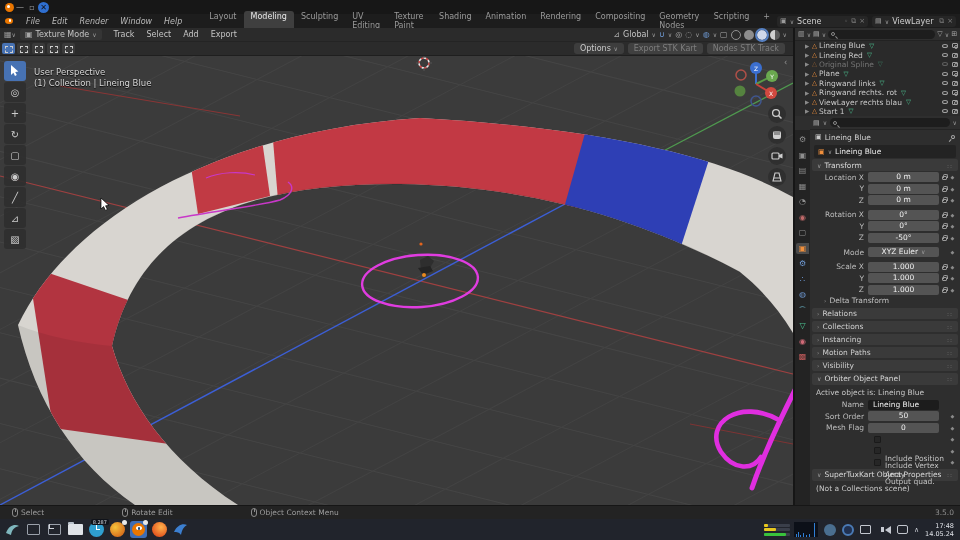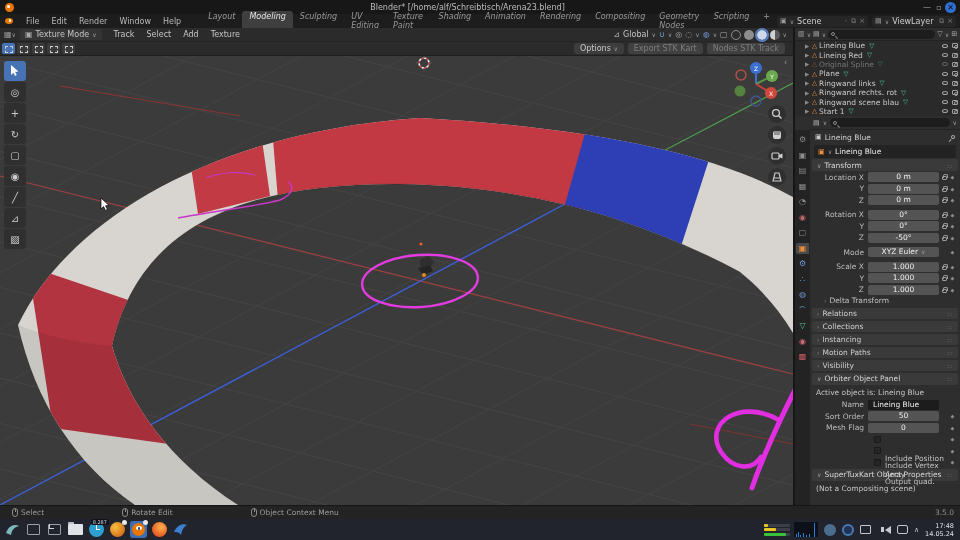--- a/index.html
+++ b/index.html
@@ -13,23 +13,23 @@
   #titlebar .logo::after{content:"";position:absolute;left:2px;top:2px;width:3px;height:3px;border-radius:50%;background:#fff;}
   #titlebar .title { flex:1; text-align:center; color:#bdbdbd; }
   .winbtn { width:12px; text-align:center; color:#9a9a9a; font-size:8px; }
   .winbtn.close { width:11px; height:11px; border-radius:50%; background:#2f6fd0; color:#10131c; line-height:11px; margin-right:4px; }
   
   #menubar { position:absolute; left:0; top:14px; width:960px; height:14px; background:#1d1d1d;
              display:flex; align-items:center; font-size:8px; color:#b9b9b9; }
   #menubar .blogo { width:10px; height:8px; margin:0 6px 0 5px; position:relative; }
   #menubar .blogo::before{content:"";position:absolute;width:8px;height:6px;border-radius:50%;background:#ea7600;top:1px;}
   #menubar .blogo::after{content:"";position:absolute;width:2.5px;height:2.5px;border-radius:50%;background:#fff;left:3.5px;top:2.2px;}
-  .menu-item { padding:0 6px; }
+  .menu-item { padding:0 6px;font-style:italic; }
   #workspaces { display:flex; margin-left:14px; }
-  .ws { padding:1px 7px; color:#9a9a9a; border-radius:3px 3px 0 0;font-style:italic; }
+  .ws { padding:1px 7px; color:#9a9a9a; border-radius:3px 3px 0 0; }
   .ws.active { background:#3f3f3f; color:#e8e8e8; }
   #topbar-right { margin-left:auto; display:flex; align-items:center; margin-right:4px; gap:4px; }
   .idblock { display:flex; align-items:center; background:#262626; border-radius:3px; height:11px;
              padding:0 3px; gap:3px; color:#cfcfcf; }
   .idblock .ico { color:#9a9a9a; font-size:7px; }
   .idblock .nm { min-width:44px; }
   .idblock .sub { color:#7c7c7c; font-size:7px; }
   
   #vheader { position:absolute; left:0; top:28px; width:793px; height:14px; background:#2b2b2b;
              display:flex; align-items:center; font-size:8px; color:#c5c5c5; border-bottom:1px solid #242424;}
@@ -150,21 +150,20 @@
   #clock { margin:0 6px 0 6px; text-align:right; color:#dfe2e8; font-size:6.5px; line-height:8px; }
   .speaker { width:0; height:0; border-top:4px solid transparent; border-bottom:4px solid transparent;
              border-right:6px solid #c6cad2; position:relative; margin-left:8px; }
   .speaker::before { content:""; position:absolute; left:-4px; top:-2.5px; width:3px; height:5px; background:#c6cad2; }
 </style>
 </head>
 <body>
 
 <div id="titlebar">
   <span class="logo"></span>
-  <span class="title">Blender* [/home/alf/Schreibtisch/Arena23.blend]</span>
   <span class="winbtn">—</span>
   <span class="winbtn">▫</span>
   <span class="winbtn close">✕</span>
 </div>
 
 <div id="menubar">
   <span class="blogo"></span>
   <span><span class="menu-item">File</span><span class="menu-item">Edit</span><span class="menu-item">Render</span><span class="menu-item">Window</span><span class="menu-item">Help</span></span>
   <span id="workspaces">
       <span class="ws">Layout</span>
@@ -199,21 +198,21 @@
   </span>
 </div>
 
 <div id="vheader">
   <span class="vh-ico">▦<span class="caret">∨</span></span>
   <span id="mode-dd">
     <span class="mini">▣</span>
     <span>Texture Mode</span>
       <span class="caret">∨</span>
   </span>
-  <span><span class="vh-menu">Track</span><span class="vh-menu">Select</span><span class="vh-menu">Add</span><span class="vh-menu">Texture</span></span>
+  <span><span class="vh-menu">Track</span><span class="vh-menu">Select</span><span class="vh-menu">Add</span><span class="vh-menu">Export</span></span>
   <span id="vh-right">
     <span class="mini">⊿</span>
     <span>Global</span>
       <span class="caret">∨</span>
     <span class="mini" style="color:#6f9bd6;">∪</span>
       <span class="caret">∨</span>
     <span class="mini">◎</span>
     <span class="mini">◌</span>
       <span class="caret">∨</span>
     <span class="mini" style="color:#6f9bd6;">◍</span>
@@ -361,20 +360,24 @@
         <line x1="0" y1="-8" x2="0" y2="-5" stroke="#555" stroke-width="1"></line>
         <line x1="0" y1="5" x2="0" y2="8" stroke="#555" stroke-width="1"></line>
       </g>
 
       <g transform="translate(101,142)">
         <path d="M 0,0 L 0,11 L 2.6,8.6 L 4.4,12.4 L 6.4,11.4 L 4.6,7.8 L 8,7.4 Z" fill="#fff" stroke="#000" stroke-width="0.7"></path>
       </g>
     </g>
   </svg>
 
+  <div id="overlaytext">
+    <div>User Perspective</div>
+    <div>(1) Collection | Lineing Blue</div>
+  </div>
 
   <div id="toolbar">
     <div class="tbtn on">
         <svg width="10" height="12" viewBox="0 0 10 12">
           <path d="M 1,0 L 1,10 L 3.4,7.8 L 5,11 L 6.8,10 L 5.2,7 L 8.4,6.6 Z" fill="#fff"></path>
         </svg>
       </div>
     <div class="tbtn">◎</div>
     <div class="tbtn">+</div>
     <div class="tbtn">↻</div>
@@ -504,21 +507,21 @@
         <span class="oname">Ringwand rechts. rot</span>
         <span class="odata">▽</span>
         <span class="ofill"></span>
         <span class="eye"></span>
         <span class="cam"></span>
       </div>
 
       <div class="orow">
         <span class="oarr">▶</span>
         <span class="oobj">△</span>
-        <span class="oname">Ringwand scene blau</span>
+        <span class="oname">ViewLayer rechts blau</span>
         <span class="odata">▽</span>
         <span class="ofill"></span>
         <span class="eye"></span>
         <span class="cam"></span>
       </div>
 
       <div class="orow">
         <span class="oarr">▶</span>
         <span class="oobj">△</span>
         <span class="oname">Start 1</span>
@@ -771,21 +774,21 @@
           <span class="cbox"></span>
           <span class="clabel">Output quad.</span>
           <span class="dot">◆</span>
         </div>
       </div>
     <div class="phead">
       <span class="sarr">∨</span>
         <span>SuperTuxKart Object Properties</span>
         <span class="hdots">::</span>
     </div>
-    <div class="ptext">(Not a Compositing scene)</div>
+    <div class="ptext">(Not a Collections scene)</div>
   </div>
 </div>
 
 <div id="statusbar">
   <span style="display:flex;gap:78px;margin-left:12px;">
       <span class="skey">
         <span class="mouseico"></span>
         <span>Select</span>
       </span>
       <span class="skey">

